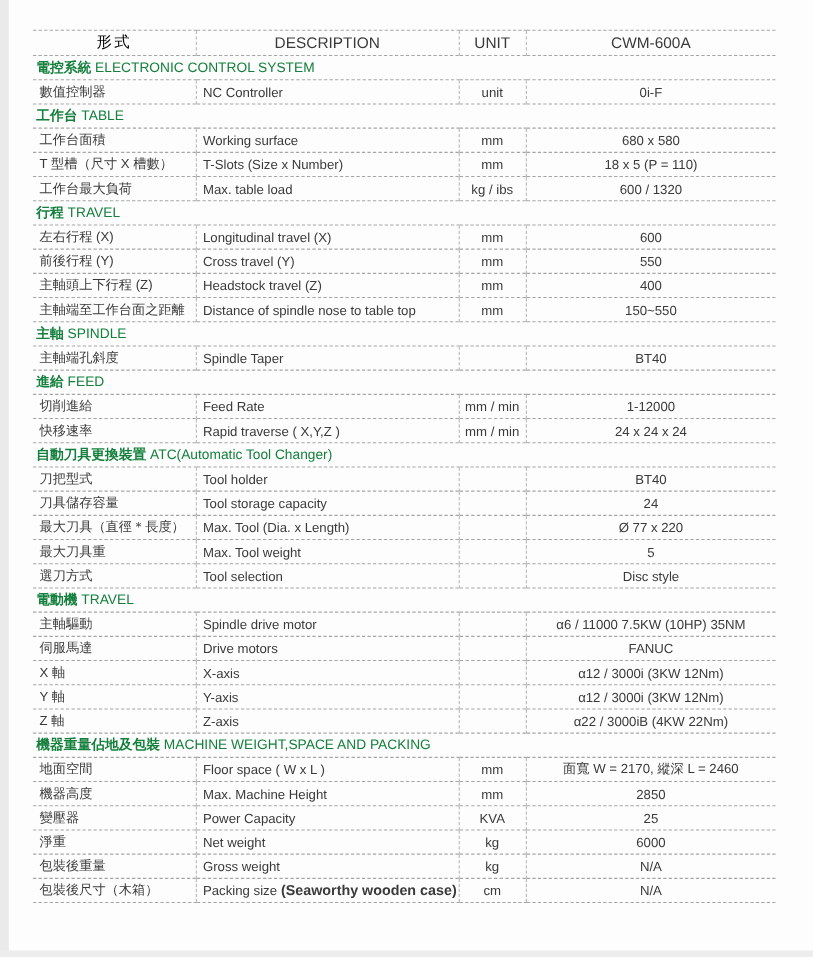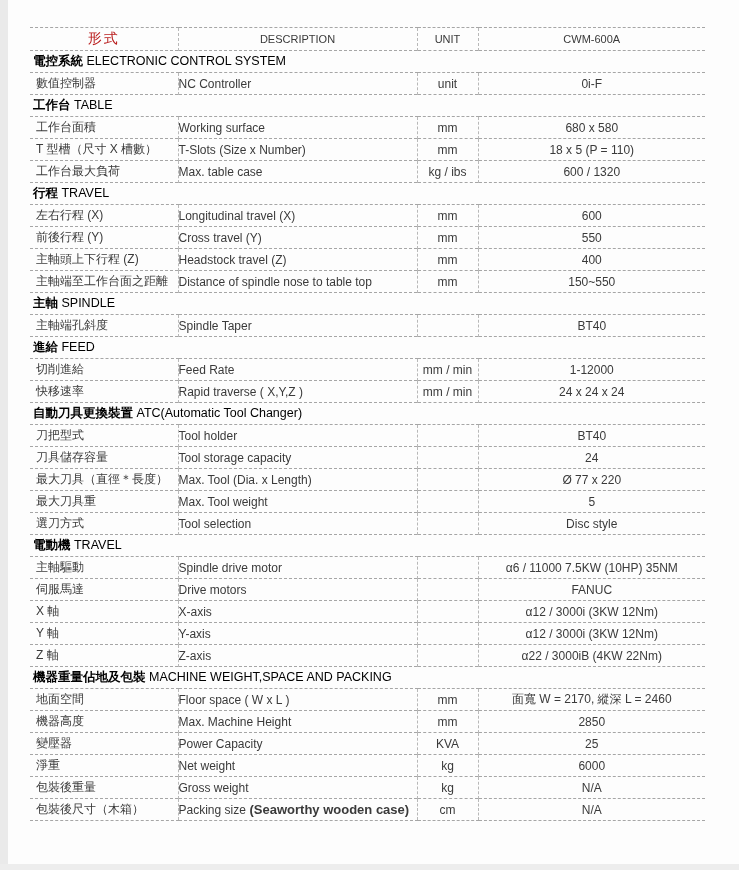--- a/index.html
+++ b/index.html
@@ -42,34 +42,34 @@
     font-size: 12px;
     font-weight: 400;
     color: #3a3a3a;
     border-top: 1px dashed #a6a6a6;
     white-space: nowrap;
     overflow: hidden;
     vertical-align: middle;
   }
   .spec tbody tr:last-child td { border-bottom: 1px dashed #a6a6a6; }
 
-  .spec th { height: 22px; font-size: 11px; text-align: center; }
-  .spec th.c1 { color: #b91c1c; font-size: 14px; letter-spacing: 2px; }
+  .spec th { height: 22px; font-size: 14px; text-align: center; }
+  .spec th.c1 { color: #000000; font-size: 14px; letter-spacing: 2px; }
 
   .spec .c2, .spec .c3, .spec .c4 { border-left: 1px dashed #b8b8b8; }
 
   .spec td.c1 { text-align: left; padding-left: 6px; }
-  .spec td.c2 { text-align: left; }
+  .spec td.c2 { text-align: left; padding-left: 6px; }
   .spec td.c3 { text-align: center; }
   .spec td.c4 { text-align: center; }
 
   .spec td.section {
     text-align: left;
     padding-left: 3px;
-    color: #000000;
+    color: #15803d;
     border-left: none;
   }
   .spec td.section .zh { font-weight: 700; font-size: 12.5px; }
   .spec td.section .en { font-weight: 400; font-size: 12.5px; }
 
   .desc-small { font-size: 13px; font-weight: bold; }
 </style>
 </head>
 <body>
 
@@ -111,21 +111,21 @@
           <td class="c4">680 x 580</td>
         </tr>
         <tr>
           <td class="c1">T 型槽（尺寸 X 槽數）</td>
           <td class="c2"><span>T-Slots (Size x Number)</span></td>
           <td class="c3">mm</td>
           <td class="c4">18 x 5 (P = 110)</td>
         </tr>
         <tr>
           <td class="c1">工作台最大負荷</td>
-          <td class="c2"><span>Max. table case</span></td>
+          <td class="c2"><span>Max. table load</span></td>
           <td class="c3">kg / ibs</td>
           <td class="c4">600 / 1320</td>
         </tr>
         <tr>
           <td colspan="4" class="section"><span class="zh">行程</span><span class="en"> TRAVEL</span></td>
         </tr>
         <tr>
           <td class="c1">左右行程 (X)</td>
           <td class="c2"><span>Longitudinal travel (X)</span></td>
           <td class="c3">mm</td>

